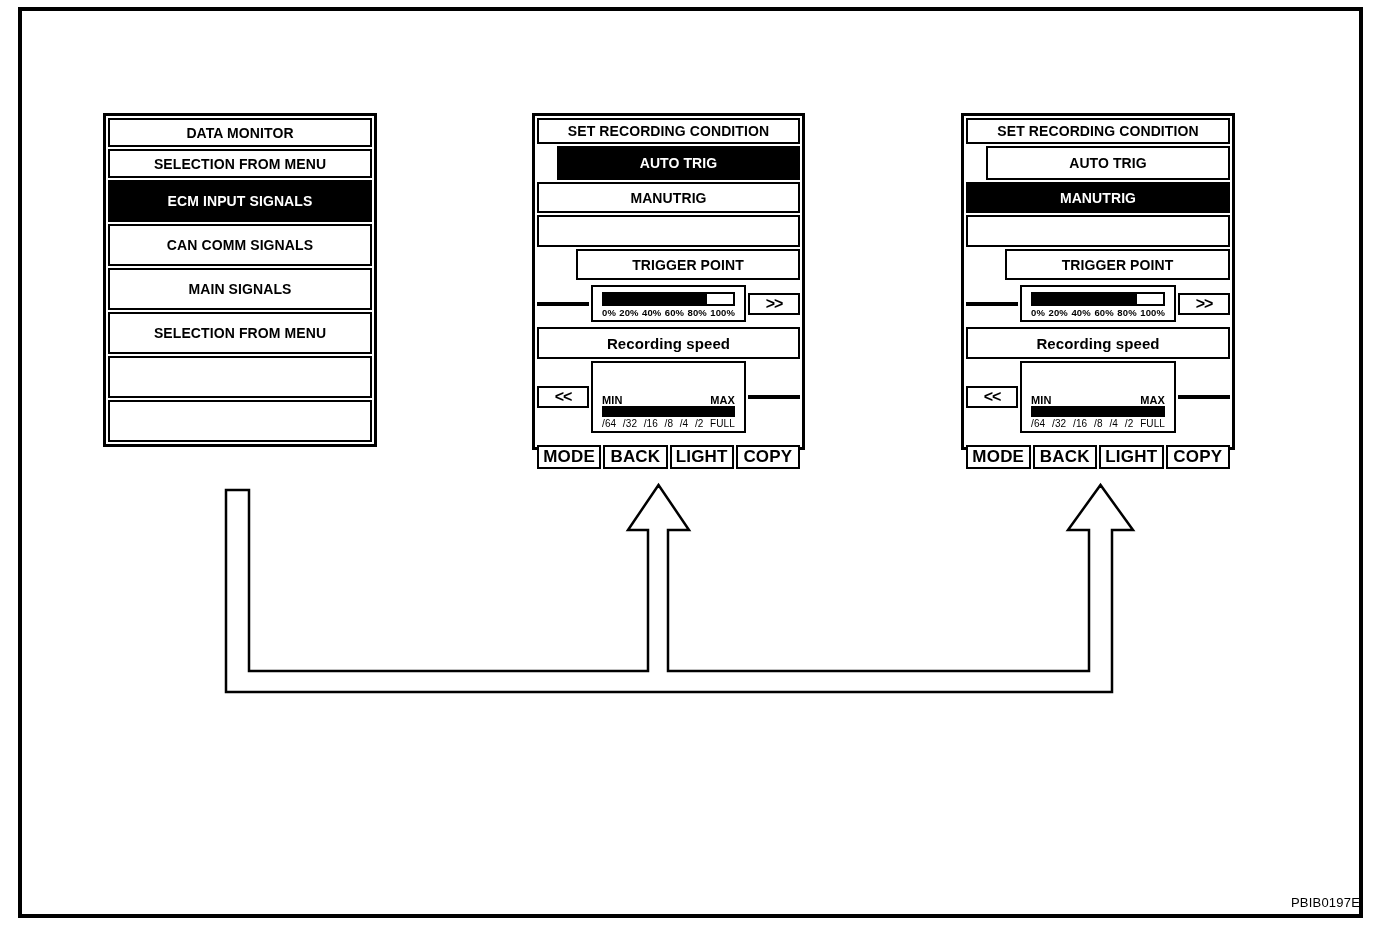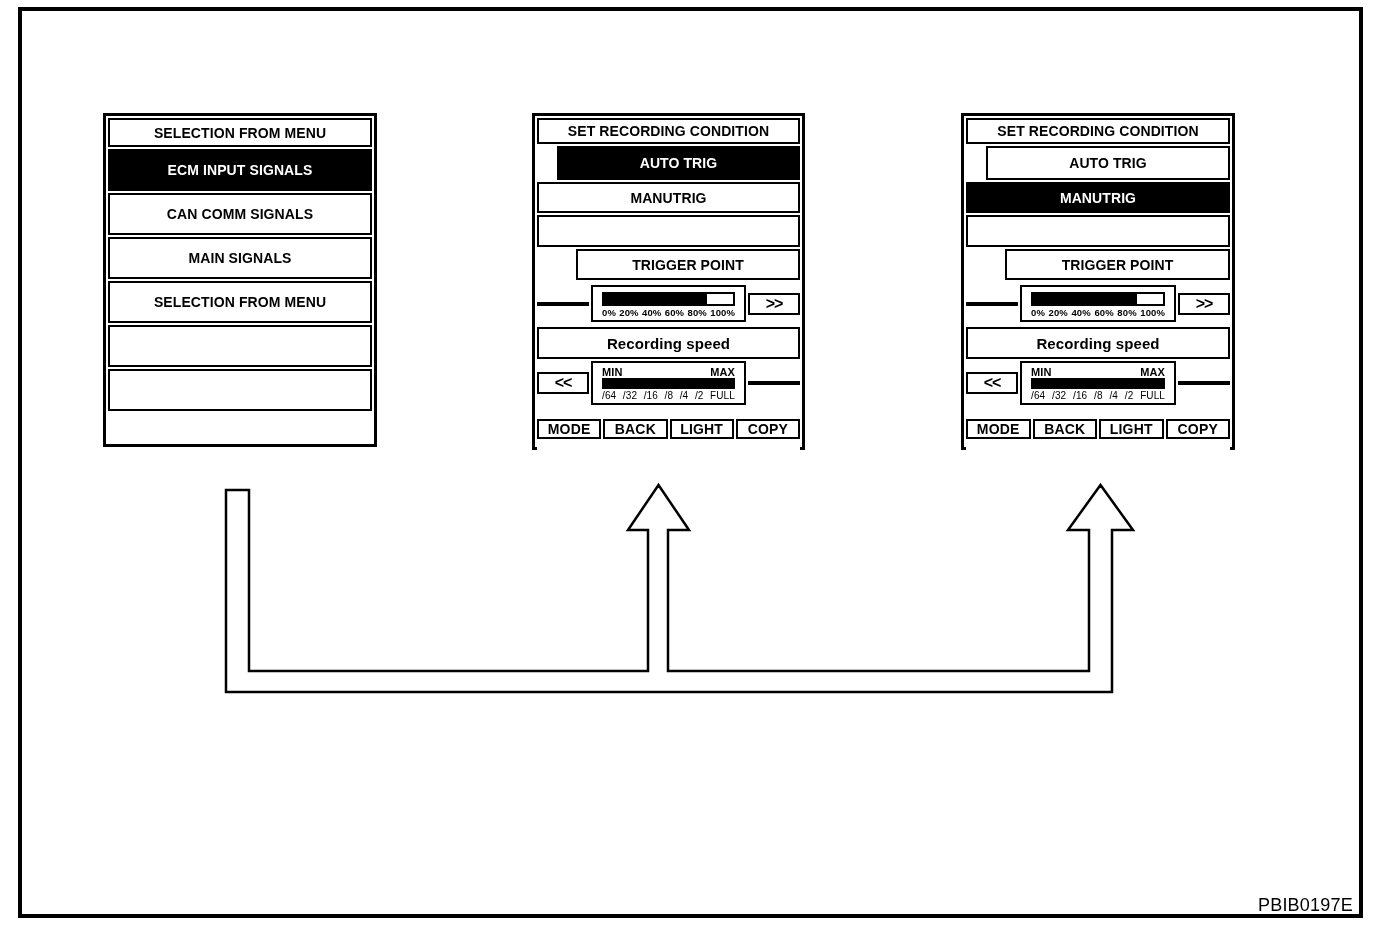--- a/index.html
+++ b/index.html
@@ -30,45 +30,46 @@
   .rec .r-empty{flex:0 0 32px;}
   .rec .r-trig{flex:0 0 31px;margin-left:39px;}
   .rec .r-cells{flex:0 0 43px;border:none;display:flex;gap:2px;padding:0;}
   .rec .r-recspeed{flex:0 0 32px;font-size:15px;}
   .rec .r-speed{flex:0 0 39px;border:none;display:flex;gap:2px;}
   .rec .r-keys{flex:0 0 43px;border:none;display:flex;gap:2px;}
   .cell{box-sizing:border-box;border:2px solid #000;background:#fff;
         display:flex;align-items:center;justify-content:center;}
   .cell.side{flex:0 0 52px;font-weight:bold;font-size:16px;letter-spacing:-1px;}
   .cell.mid{flex:1;flex-direction:column;justify-content:flex-start;padding:5px 9px 2px;}
-  .key{flex:1;font-weight:bold;font-size:14px;letter-spacing:0.2px;}
+  .key{flex:1;font-weight:bold;font-size:17px;letter-spacing:0.2px;}
 
   .tbar{width:100%;height:14px;border:2px solid #000;box-sizing:border-box;background:#fff;}
   .tbar .fill{height:100%;background:#000;}
   .tscale{width:100%;display:flex;justify-content:space-between;
           font-size:9.5px;font-weight:bold;margin-top:1px;}
   .minmax{width:100%;display:flex;justify-content:space-between;
-          font-size:11px;font-weight:bold;line-height:12px;}
+          font-size:11px;font-weight:bold;line-height:12px;margin-top:28px;}
   .sbar{width:100%;height:11px;background:#fff;}
   .sbar .fill{height:100%;background:#000;}
   .sscale{width:100%;display:flex;justify-content:space-between;
           font-size:10px;font-weight:normal;margin-top:1px;}
   .cell.mid.speed{padding:3px 9px 2px;}
 
   #connector{position:absolute;left:0;top:0;pointer-events:none;}
-  #fig-code{position:absolute;top:895px;left:1258px;width:102px;
-            font-size:18px;font-weight:normal;letter-spacing:0.2px;}
+  #fig-code{position:absolute;top:895px;left:1258px;width:102px;text-align:right;
+            font-size:13px;font-weight:normal;letter-spacing:0.2px;}
 </style>
 </head>
 <body>
 
 <div id="canvas">
   <div id="frame"></div>
 
   <div class="panel" id="panel-dm">
+    <div class="row short">DATA MONITOR</div>
     <div class="row short">SELECTION FROM MENU</div>
     <div class="row sel">ECM INPUT SIGNALS</div>
     <div class="row">CAN COMM SIGNALS</div>
     <div class="row">MAIN SIGNALS</div>
     <div class="row">SELECTION FROM MENU</div>
     <div class="row"></div>
     <div class="row"></div>
   </div>
 
   <div class="panel rec" id="panel-rec0">

